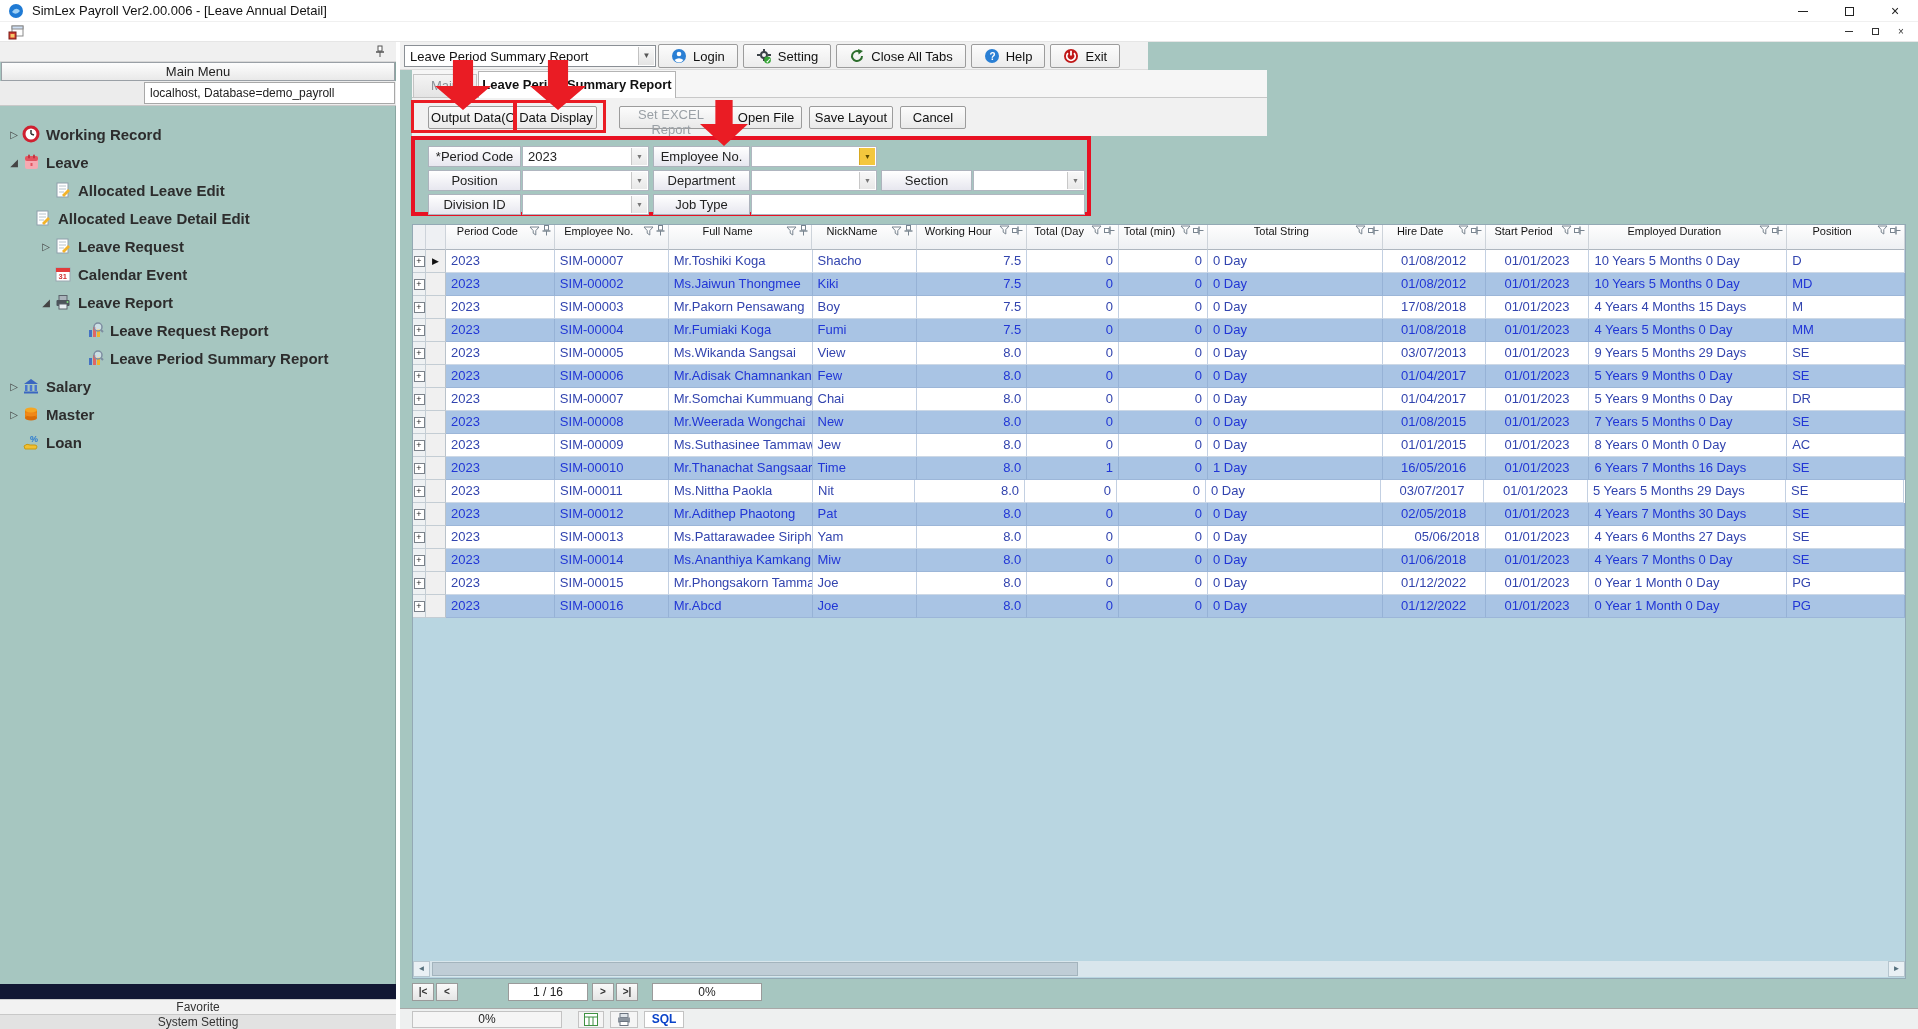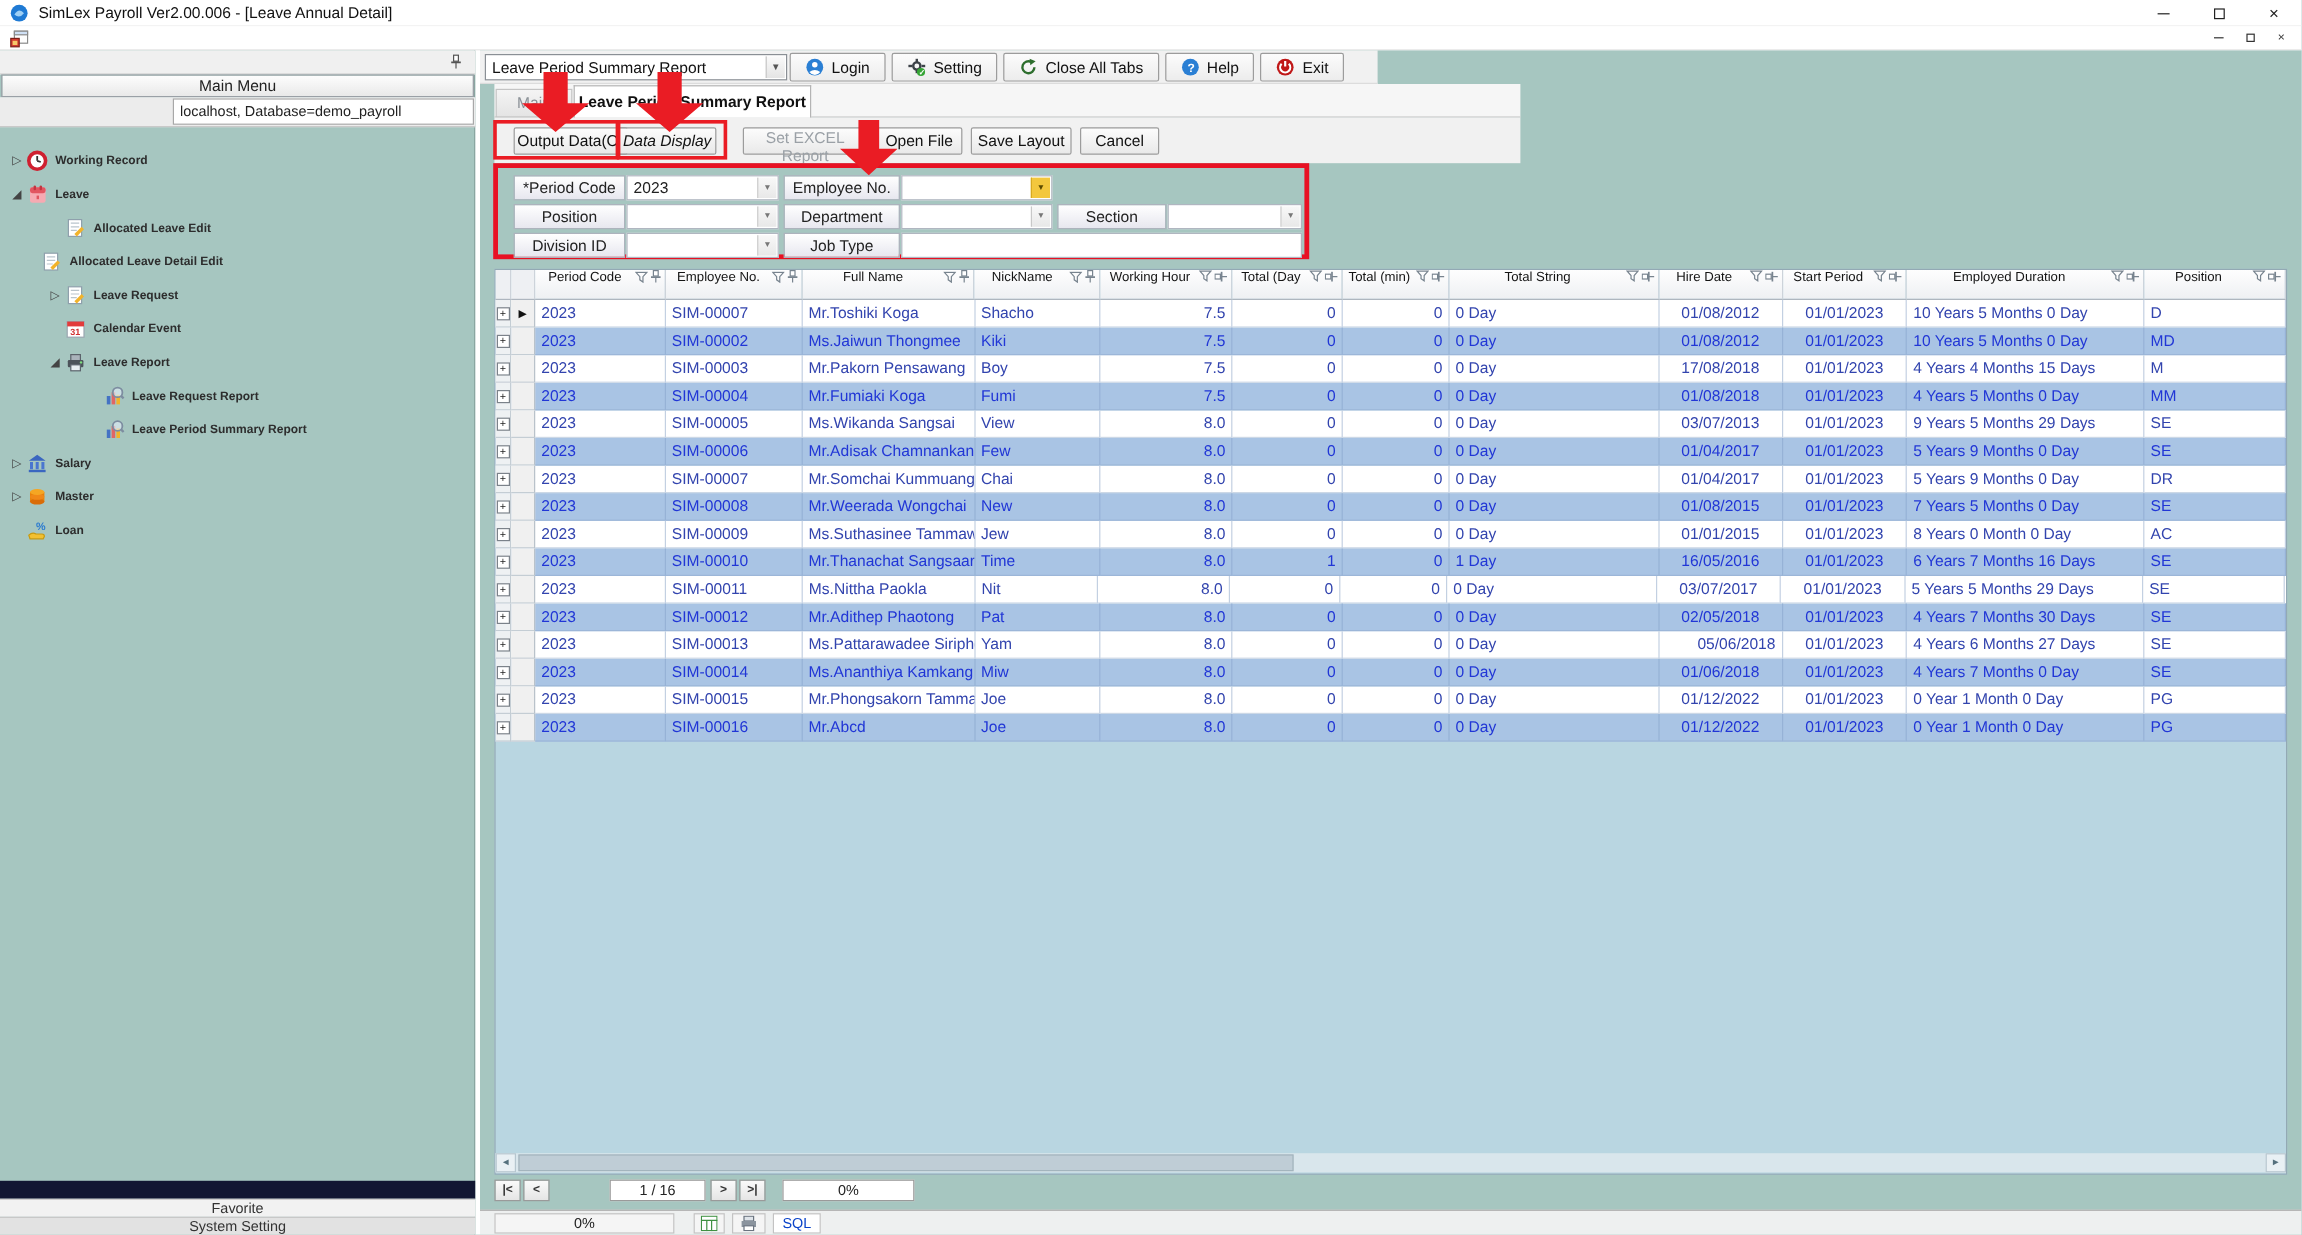--- a/index.html
+++ b/index.html
@@ -28,21 +28,21 @@
   .sidebar { position:absolute; left:0; top:42px; width:396px; height:987px; background:#a6c6c0; border-right:1px solid #8aa6a1; }
   .pinrow { position:absolute; left:0; top:0; width:396px; height:20px; background:#f0f0f0; border-bottom:1px solid #d8d8d8; }
   .pin { position:absolute; right:10px; top:3px; }
   .mm-header { position:absolute; left:1px; top:20px; width:394px; height:19px; background:linear-gradient(#fdfdfd,#e9e9e9); border:1px solid #9aa0a6; font-size:13px; color:#222; text-align:center; line-height:17px; }
   .connrow { position:absolute; left:0; top:39px; width:396px; height:25px; background:#ececec; border-bottom:1px solid #c9c9c9; }
   .conncell { position:absolute; left:144px; top:1px; width:251px; height:22px; background:#ffffff; border:1px solid #a8a8a8; font-size:12px; color:#222; line-height:20px; padding-left:5px; white-space:nowrap; overflow:hidden; }
   .tree { position:absolute; left:0; top:64px; width:396px; height:878px; padding-top:14px; overflow:hidden; }
   .tree-item { position:relative; height:28px; display:flex; align-items:center; cursor:default; }
   .tree-item .expander { width:16px; font-size:10px; color:#444; text-align:center; flex:none; }
   .tree-item .ticon { width:22px; height:18px; flex:none; position:relative; top:0px; }
-  .tree-item .tlabel { font-size:10px; font-weight:bold; color:#2d2d2d; white-space:nowrap; padding-left:2px; }
+  .tree-item .tlabel { font-size:15px; font-weight:bold; color:#2d2d2d; white-space:nowrap; padding-left:2px; }
   .side-navy { position:absolute; left:0; top:942px; width:396px; height:15px; background:#121733; }
   .side-fav { position:absolute; left:0; top:957px; width:396px; height:15px; background:#f2f2f2; border-top:1px solid #cfcfcf; font-size:12px; color:#333; text-align:center; line-height:14px; }
   .side-sys { position:absolute; left:0; top:972px; width:396px; height:15px; background:#e2e2e2; border-top:1px solid #c8c8c8; font-size:12px; color:#333; text-align:center; line-height:14px; }
 
   
   .content { position:absolute; left:400px; top:42px; width:1518px; height:987px; background:#a6c6c0; }
 
   .toolbar-row { position:absolute; left:0; top:0; width:748px; height:28px; background:#f1f1f1; border-bottom:1px solid #dcdcdc; }
   .report-select { position:absolute; left:4px; top:3px; width:252px; height:22px; background:#fff; border:1px solid #8a8f95; font-size:13px; color:#111; }
   .report-select .val { position:absolute; left:5px; top:3px; white-space:nowrap; }
@@ -90,21 +90,21 @@
   .sc-thumb { position:absolute; left:19px; top:1px; width:646px; height:14px; background:#bfcdd6; border:1px solid #a3b4bd; }
 
   
   .pager { position:absolute; left:12px; top:939px; width:1494px; height:22px; }
   .pg-btn { position:absolute; top:2px; width:22px; height:18px; background:linear-gradient(#fafafa,#e5e5e5); border:1px solid #9a9a9a; font-size:10px; font-weight:bold; color:#333; text-align:center; line-height:16px; }
   .pg-field { position:absolute; top:2px; height:18px; background:#fff; border:1px solid #9a9a9a; font-size:12px; color:#222; text-align:center; line-height:16px; }
 
   
   .statusbar { position:absolute; left:0; top:966px; width:1518px; height:21px; background:#eef0f0; border-top:1px solid #a8a8a8; }
   .st-seg { position:absolute; top:2px; height:17px; background:#f5f5f5; border:1px solid #c3c3c3; font-size:12px; color:#222; text-align:center; line-height:15px; }
-  .st-sql { color:#0a43c9; font-weight:normal; background:#ffffff; }
+  .st-sql { color:#0a43c9; font-weight:bold; background:#ffffff; }
 
   
   .ann-arrow { position:absolute; background:#ea1c24; clip-path:polygon(32% 0,68% 0,68% 52%,100% 52%,50% 100%,0 52%,32% 52%); z-index:30; }
   .ann-box { position:absolute; border:3px solid #ea1c24; z-index:25; }
   .filterbox { z-index:1; }
 
   svg { display:block; }
 </style>
 </head>
 <body>
@@ -381,21 +381,21 @@
         </div>
     </div>
 
     <div class="tabstrip">
       <div class="tab inactive"><span>Main Menu</span></div>
       <div class="tab active"><span>Leave Period Summary Report</span></div>
     </div>
 
     <div class="actionrow" id="actionRow">
         <button class="act-btn" style="left: 16px; width: 95px;">Output Data(O)</button>
-        <button class="act-btn" style="left: 103px; width: 82px; font-style: italic;">Data Display</button>
+        <button class="act-btn" style="left: 103px; width: 82px;">Data Display</button>
         <button class="act-btn disabled" style="left: 207px; width: 104px;">Set EXCEL Report</button>
         <button class="act-btn" style="left: 318px; width: 72px;">Open File</button>
         <button class="act-btn" style="left: 397px; width: 84px;">Save Layout</button>
         <button class="act-btn" style="left: 488px; width: 66px;">Cancel</button>
       </div>
 
     <div class="filterbox" id="filterBox">
         <div class="f-label" style="left: 13px; top: 6px; width: 93px;">*Period Code</div>
         <div class="f-field" style="left: 107px; top: 6px; width: 127px;">
           <span class="fval">2023</span>

